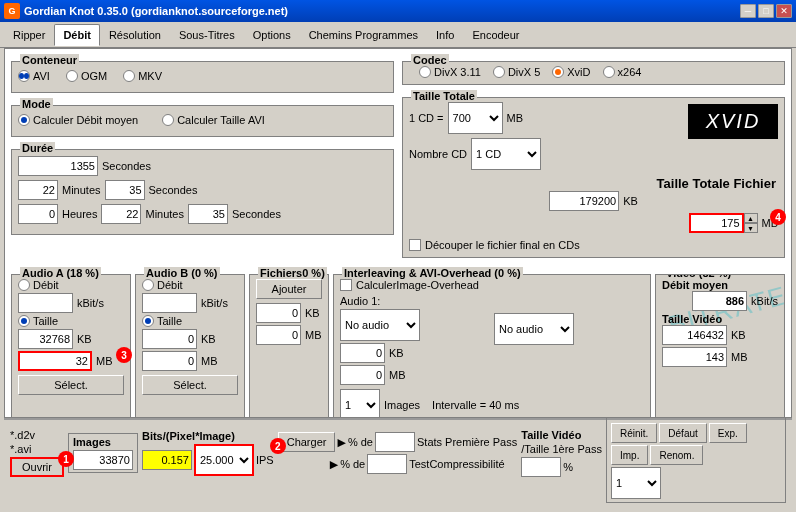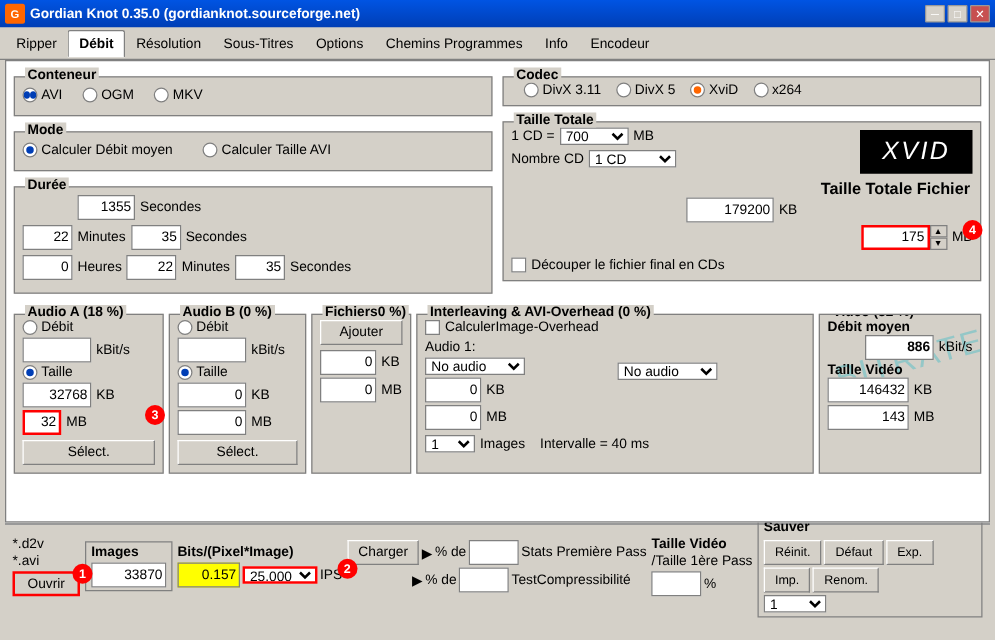--- a/index.html
+++ b/index.html
@@ -49,21 +49,21 @@
     
     .highlight-yellow { background: #ffff00; }
     
     .field-row { display: flex; align-items: center; gap: 4px; margin-bottom: 2px; }
     
     .spinner-wrap { display: inline-flex; align-items: stretch; }
     .spinner-input { width: 50px; border: 1px solid #808080; background: white; height: 20px; text-align: right; font-size: 11px; padding: 0 2px; border-right: none; }
     .spinner-btns { display: flex; flex-direction: column; }
     .spin-up, .spin-down { width: 14px; height: 10px; border: 1px solid #808080; background: #d4d0c8; font-size: 7px; cursor: pointer; display: flex; align-items: center; justify-content: center; }
     
-    .dropdwn { height: 14px; border: 1px solid #808080; background: white; font-size: 11px; }
+    .dropdwn { height: 32px; border: 1px solid #808080; background: white; font-size: 11px; }
     
     .bottom-section { background: #d4d0c8; border-top: 2px solid #808080; display: flex; align-items: center; gap: 6px; padding: 4px 6px; height: 68px; }
   </style>
 </head>
 <body>
 
 <div style="width:796px; height:512px; position:relative; background:#d4d0c8; overflow:hidden;">
 
   <div class="title-bar">
     <div class="title-bar-text">
@@ -127,21 +127,21 @@
               <div class="radio-circle"></div>
               <span>Calculer Taille AVI</span>
             </div>
           </div>
         </div>
 
         <div class="group-box" style="margin-top:8px;">
           <span class="group-box-label">Durée</span>
           <div style="display:flex; flex-direction:column; gap:2px; padding:2px 0;">
             <div class="field-row">
-              <input type="text" class="input-field input-field-md" value="1355" style="width: 46px; margin-left: 44px;">
+              <input type="text" class="input-field input-field-md" value="1355" style="width: 80px;">
               <span class="label">Secondes</span>
             </div>
             <div class="field-row">
               <input type="text" class="input-field input-field-sm" value="22" style="width: 40px;">
               <span class="label">Minutes</span>
               <input type="text" class="input-field input-field-sm" value="35" style="width: 40px;">
               <span class="label">Secondes</span>
             </div>
             <div class="field-row">
               <input type="text" class="input-field input-field-sm" value="0" style="width: 40px;">
@@ -257,21 +257,21 @@
                 <div style="width:6px;height:6px;background:#003eb5;border-radius:50%;"></div>
               </div>
             <span>Taille</span>
           </div>
         </div>
         <div class="field-row">
           <input type="text" class="input-field" value="32768" style="width: 55px;">
           <span class="label">KB</span>
         </div>
         <div class="field-row" style="position:relative;">
-          <input type="text" class="input-field" value="32" style="width: 31px; border: 2px solid red;">
+          <input type="text" class="input-field" value="32" style="width: 74px; border: 2px solid red;">
           <span class="label">MB</span>
 
           <div style="position:absolute; right:-8px; top:-4px; background:red; color:white; border-radius:50%; width:16px; height:16px; display:flex; align-items:center; justify-content:center; font-size:10px; font-weight:bold; z-index:10;">3</div>
         </div>
         <button class="btn btn-raised" style="margin-top:4px; width:100%;">Sélect.</button>
       </div>
 
       <div class="group-box" style="flex:0 0 110px; margin-top:8px;">
         <span class="group-box-label">Audio B (0 %)</span>
         <div class="field-row">

